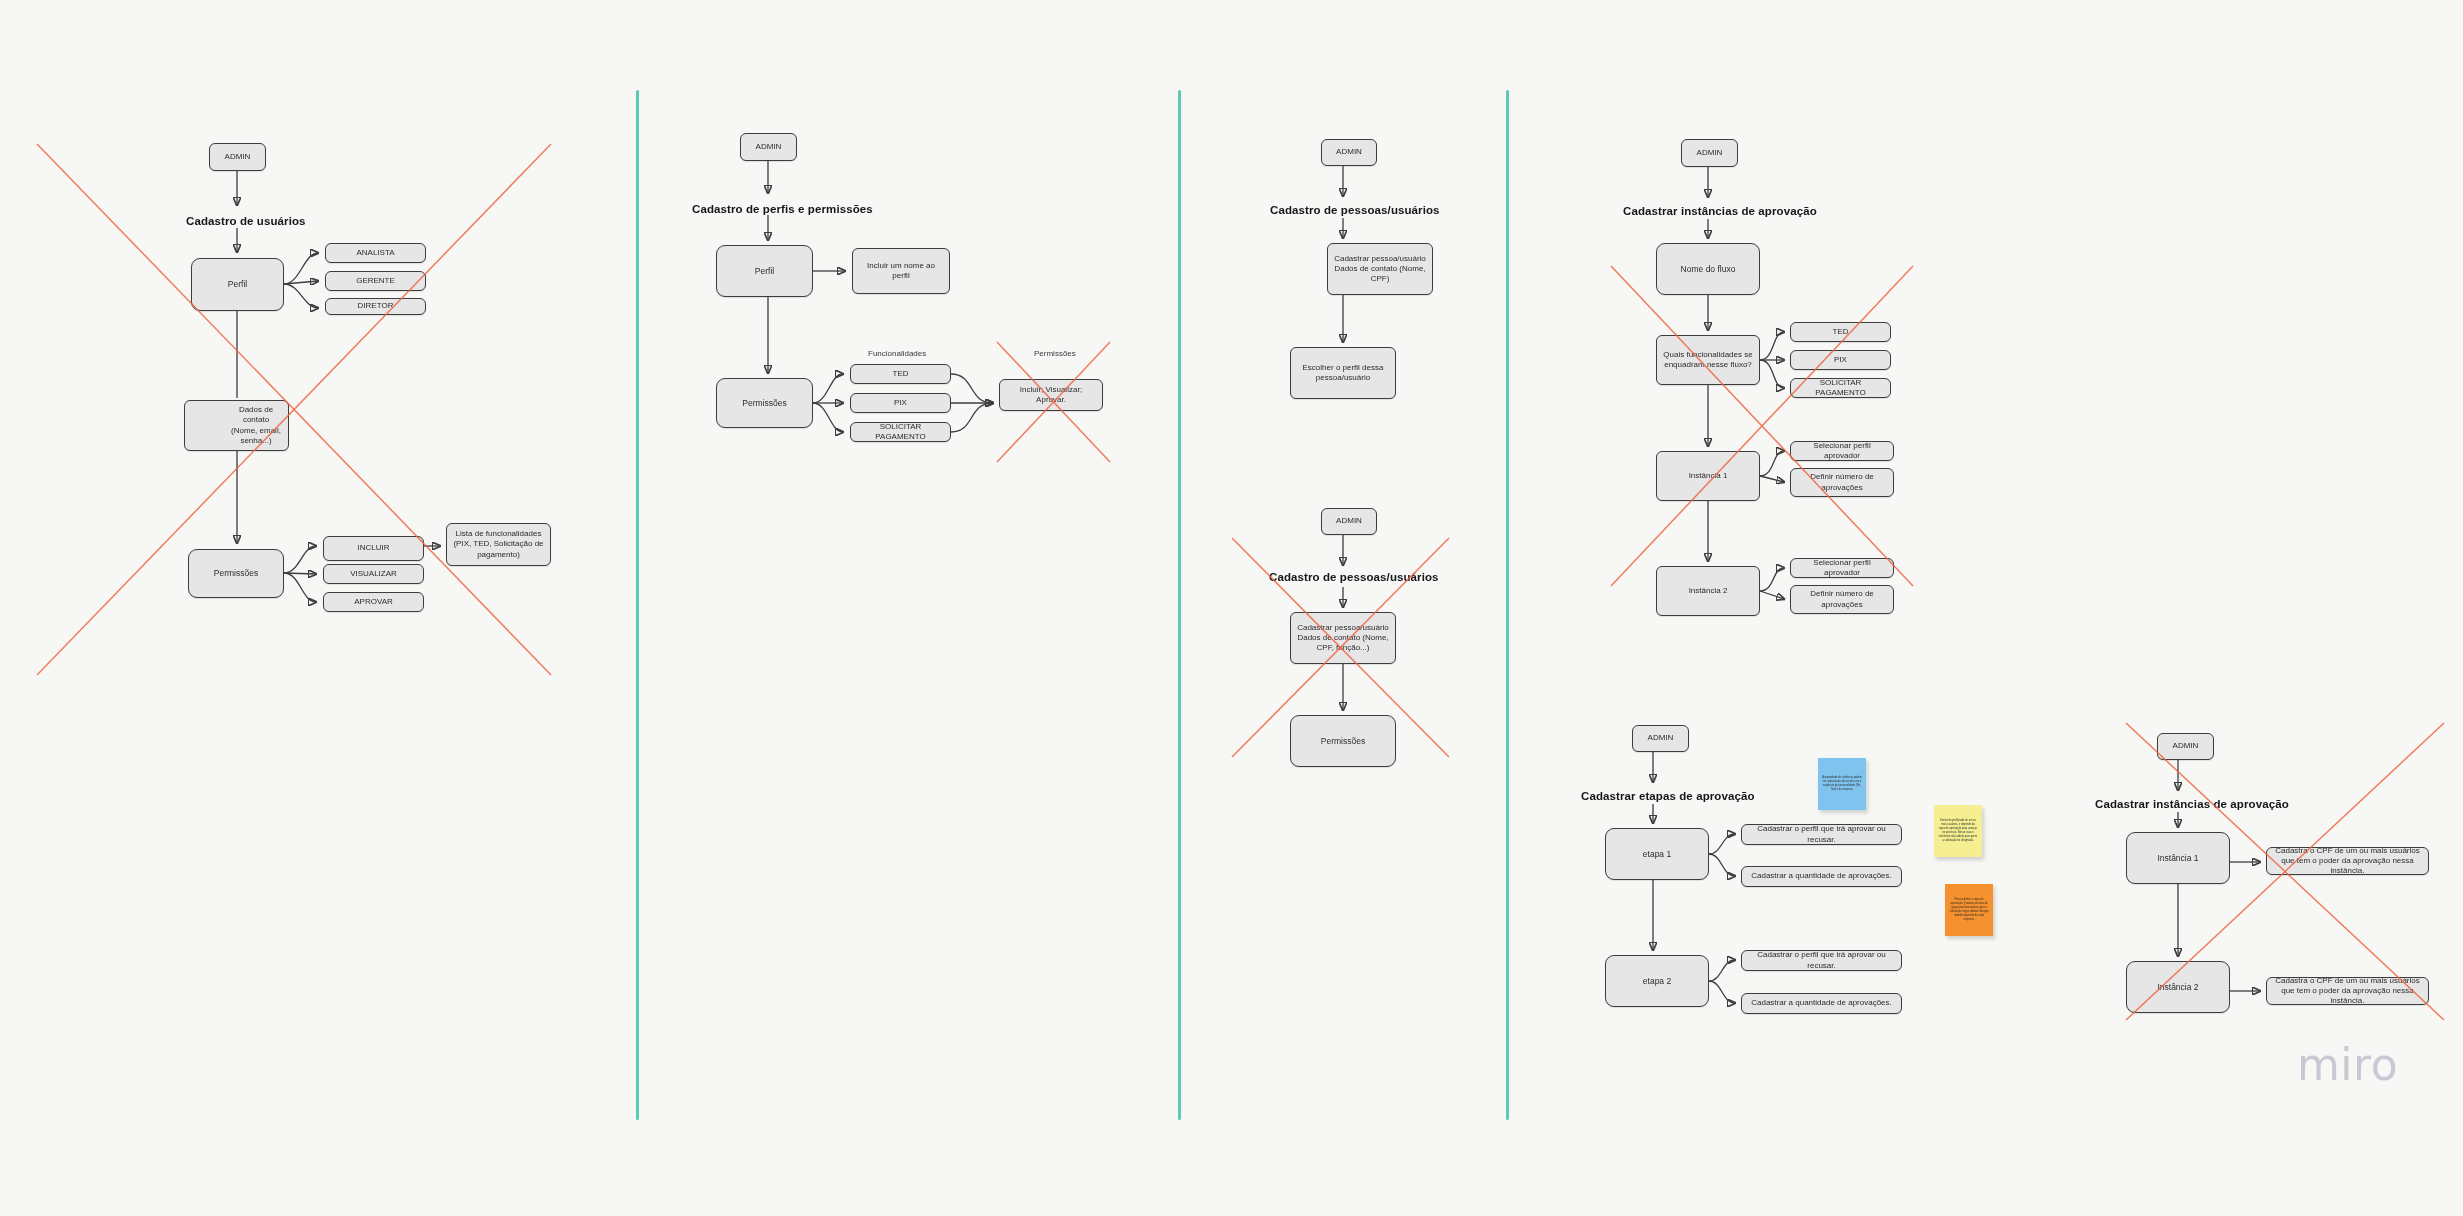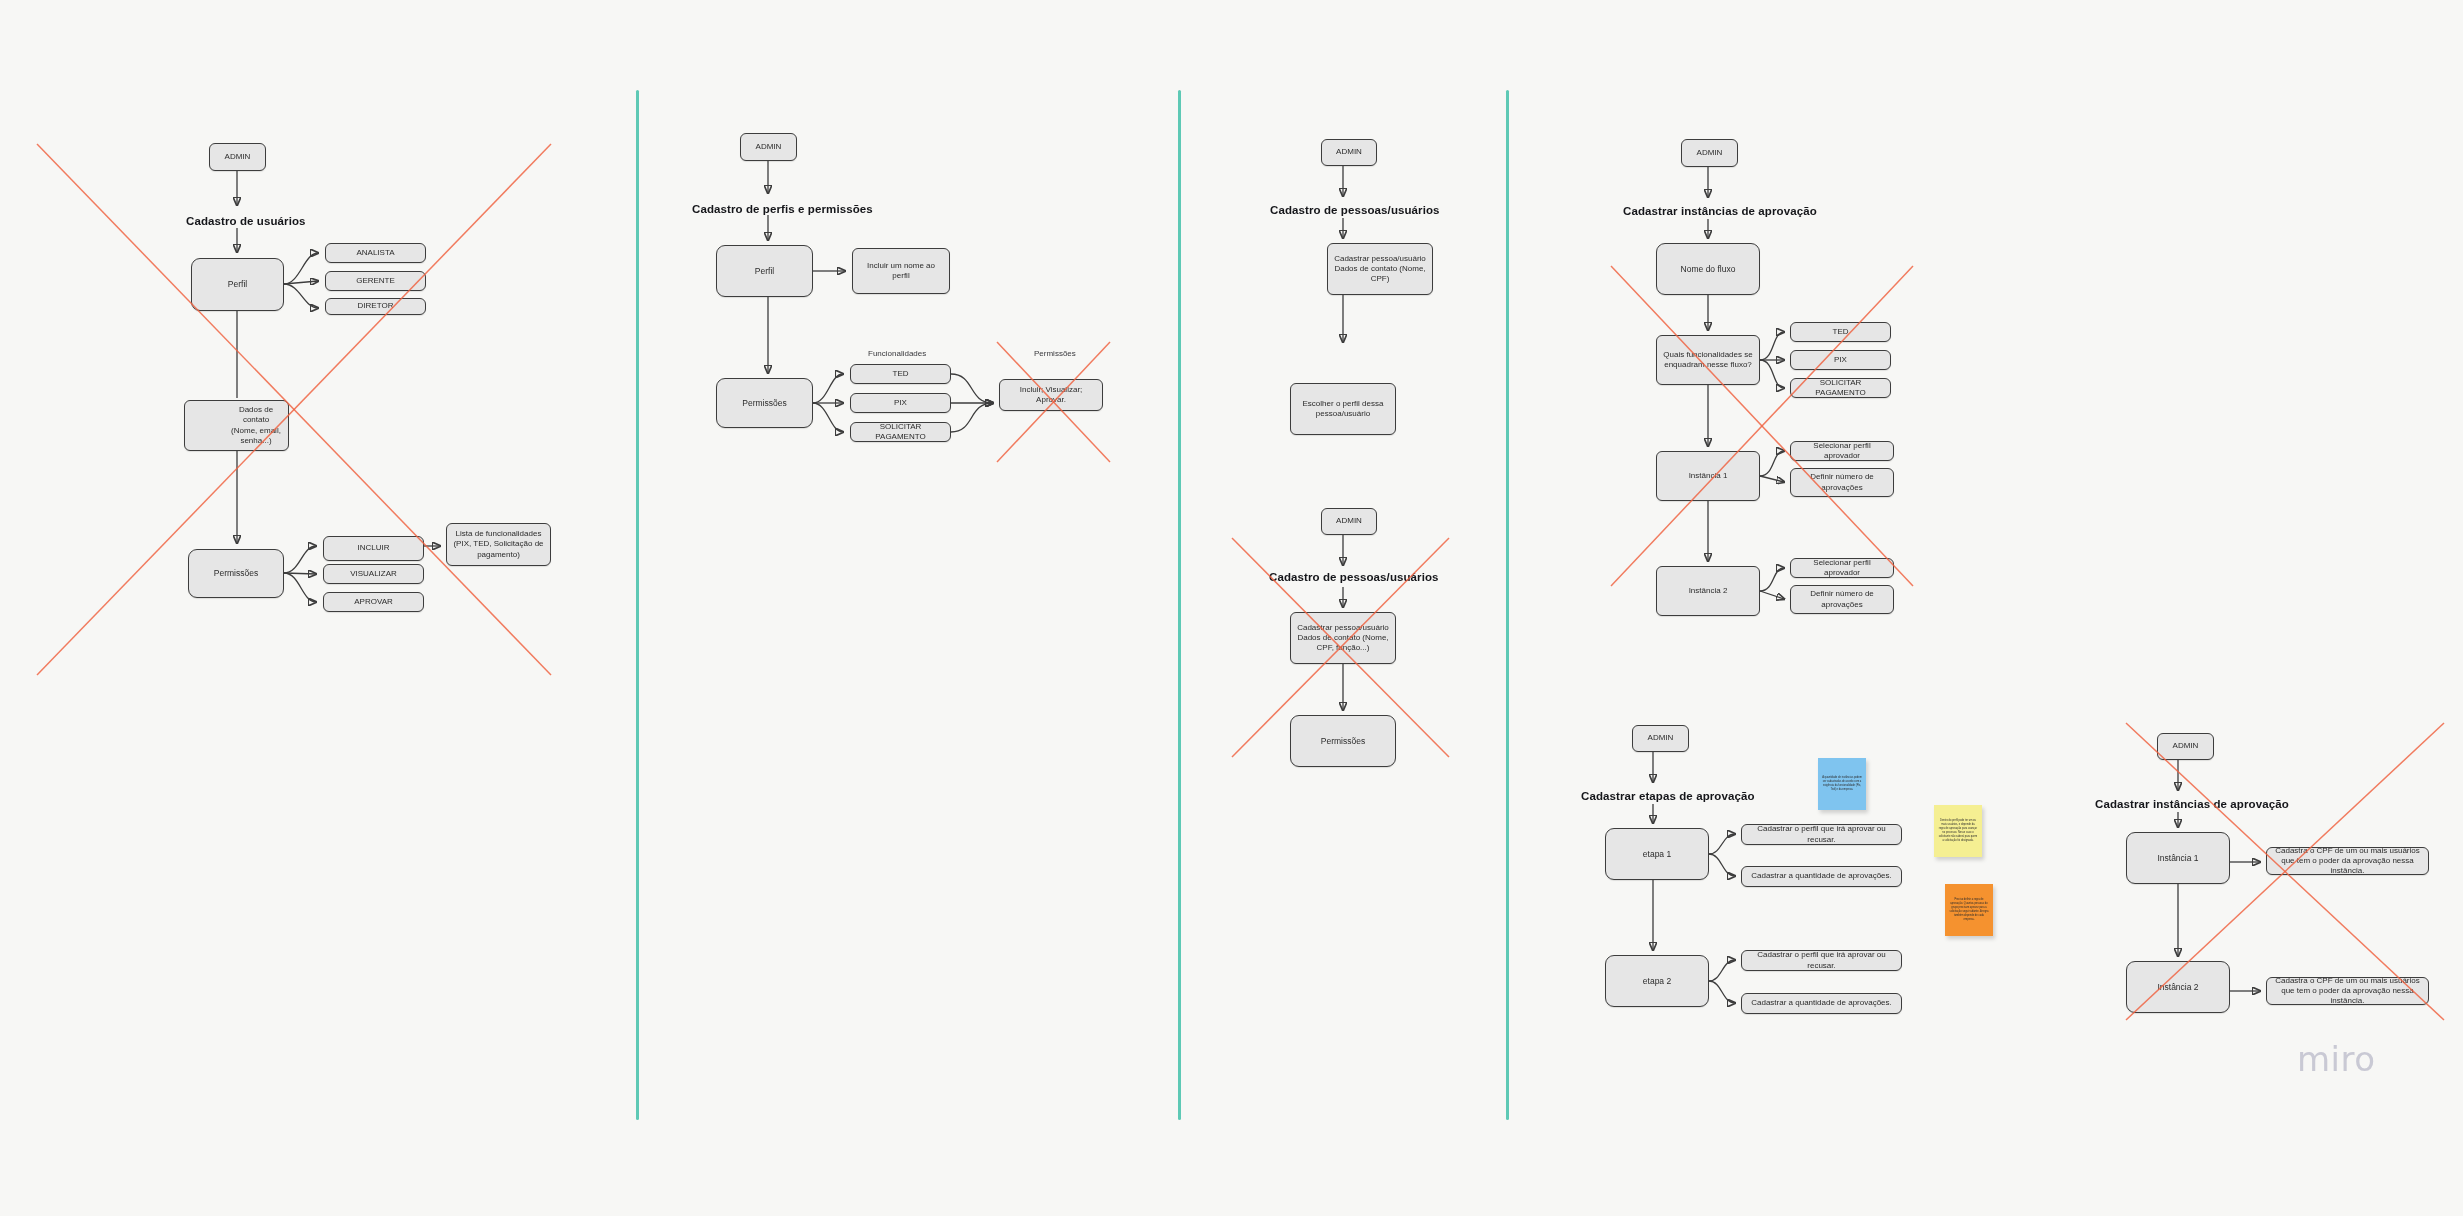--- a/index.html
+++ b/index.html
@@ -64,21 +64,21 @@
     text-align:center;
     color:#2c2c2c;
     box-shadow:2px 3px 4px rgba(0,0,0,.16);
     overflow:hidden;
     display:flex; align-items:center; justify-content:center;
   }
 
   
   .watermark {
     position:absolute;
-    font-size:34px;
+    font-size:44px;
     color:#c9c9d4;
     letter-spacing:.5px;
     font-family:"DejaVu Sans", sans-serif;
     user-select:none;
   }
 </style>
 </head>
 <body>
 
 <div id="board">
@@ -156,21 +156,21 @@
   </svg>
 
   <svg class="xmark" style="left:0; top:0; width:1200px; height:700px;">
     <line x1="997" y1="342" x2="1110" y2="462"></line>
     <line x1="1110" y1="342" x2="997" y2="462"></line>
   </svg>
 
   <div class="node sm" style="left:1321px; top:139px; width:56px; height:27px;">ADMIN</div>
   <div class="heading" style="left:1270px; top:204px;">Cadastro de pessoas/usuários</div>
   <div class="node sm" style="left:1290px; top:243px; width:106px; height:52px;margin-left:37px;">Cadastrar pessoa/usuário Dados de contato (Nome, CPF)</div>
-  <div class="node sm" style="left:1290px; top:347px; width:106px; height:52px;margin-top:36px;">Escolher o perfil dessa pessoa/usuário</div>
+  <div class="node sm" style="left:1290px; top:347px; width:106px; height:52px;">Escolher o perfil dessa pessoa/usuário</div>
 
   <svg class="conn" style="left:0; top:0; width:1500px; height:700px;">
     <line x1="1343" y1="166" x2="1343" y2="196" marker-end="url(#ah)"></line>
     <line x1="1343" y1="218" x2="1343" y2="238" marker-end="url(#ah)"></line>
     <line x1="1343" y1="295" x2="1343" y2="342" marker-end="url(#ah)"></line>
   </svg>
 
   <div class="node sm" style="left:1321px; top:508px; width:56px; height:27px;">ADMIN</div>
   <div class="heading" style="left:1269px; top:571px;">Cadastro de pessoas/usuários</div>
   <div class="node sm" style="left:1290px; top:612px; width:106px; height:52px;">Cadastrar pessoa/usuário Dados de contato (Nome, CPF, função...)</div>

